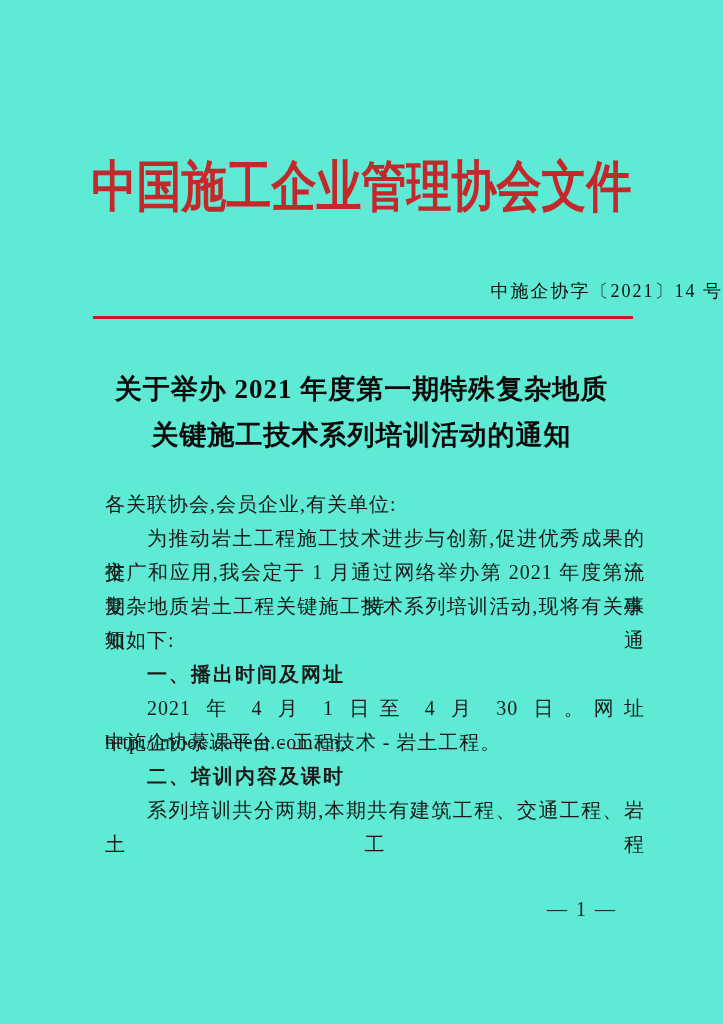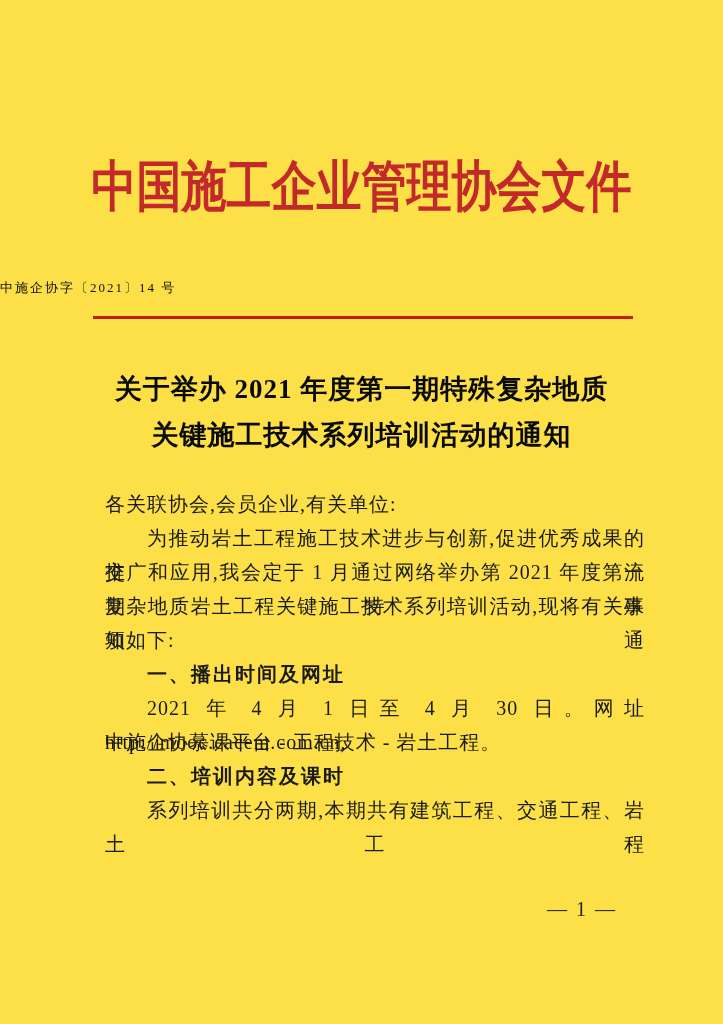--- a/index.html
+++ b/index.html
@@ -11,42 +11,42 @@
   html,body{background:#ffffff;}
   body{
     width:723px;height:1024px;
     font-family:"Liberation Serif","DejaVu Serif",serif;
     color:var(--body-text);
     overflow:hidden;
   }
   .page{
     position:relative;
     width:723px;height:1024px;
-    background:#fde047;
+    background:#5eead4;
   }
   .org-title{
     position:absolute;
     top:150px;left:0;right:0;
     text-align:center;
     color:var(--header-red);
     font-weight:bold;
     font-size:45px;
     letter-spacing:0px;
     white-space:nowrap;
   }
   .org-title .stretch{
     display:inline-block;
     transform:scaleY(1.22);
     transform-origin:center top;
   }
   .doc-number{
     position:absolute;
     top:279px;left:0;right:0;
-    text-align:left;
-    font-size:13px;
+    text-align:right;
+    font-size:18px;
     letter-spacing:2px;
     color:#111111;
   }
   .red-divider{
     position:absolute;
     top:316px;left:93px;
     width:540px;height:3px;
     background:var(--divider-red);
   }
   .doc-title{

